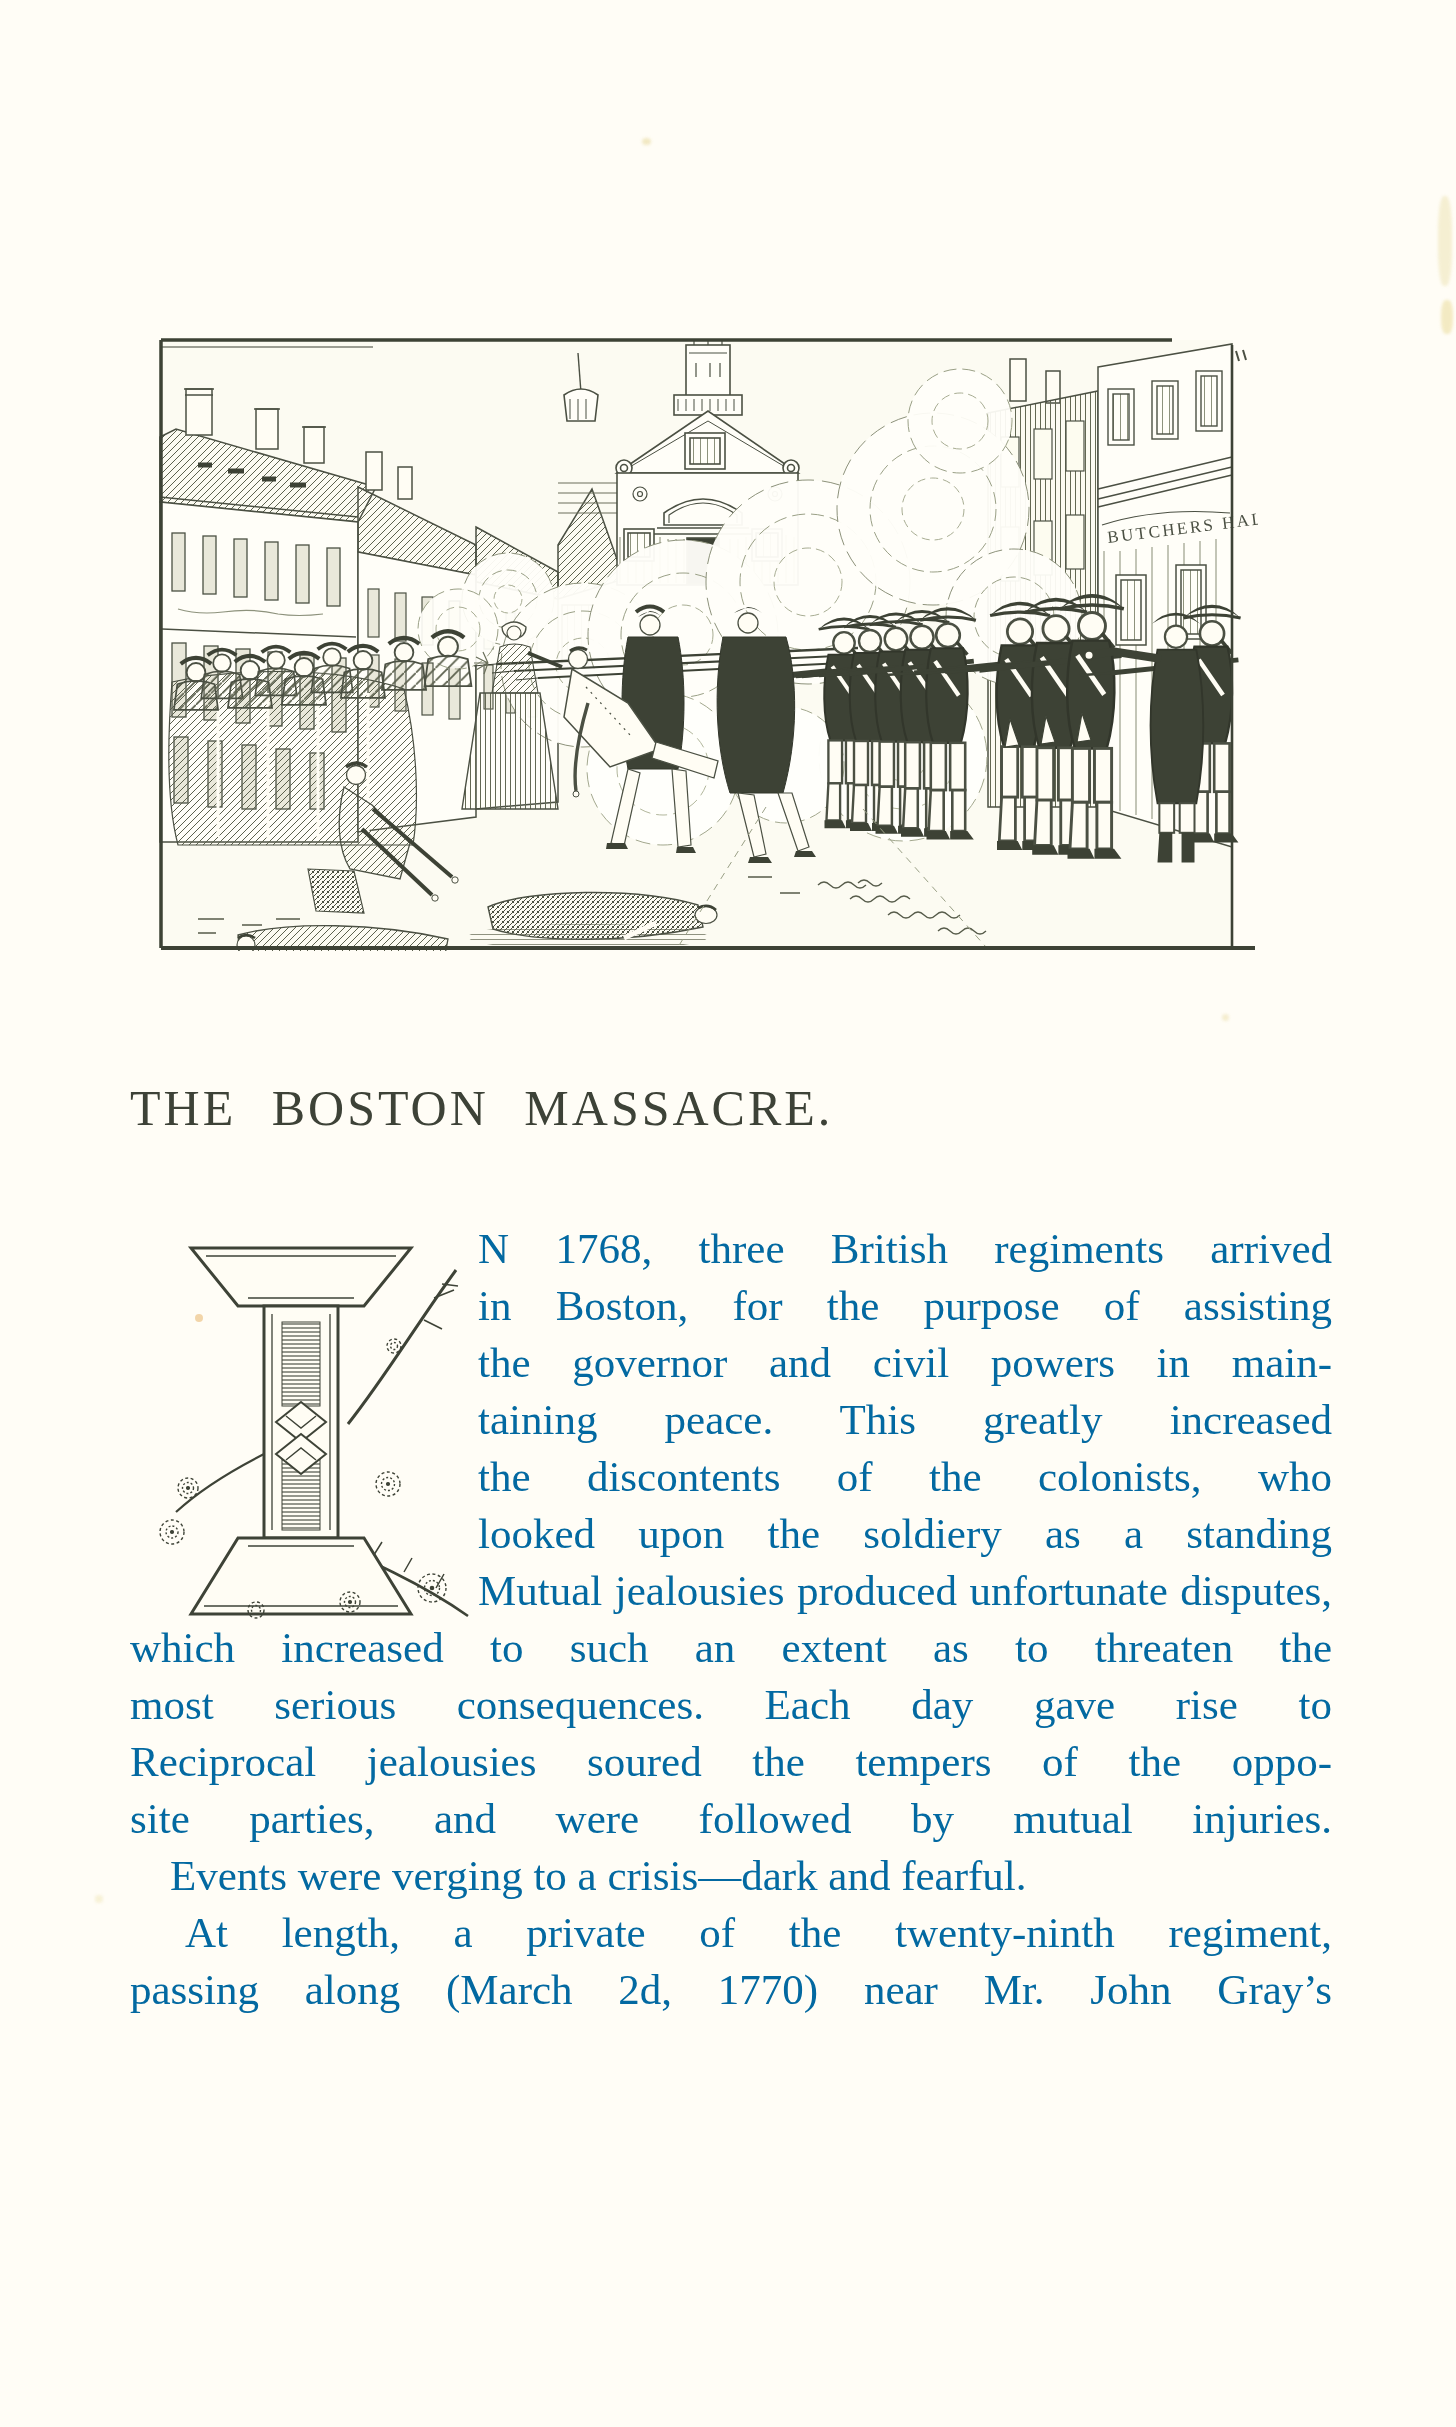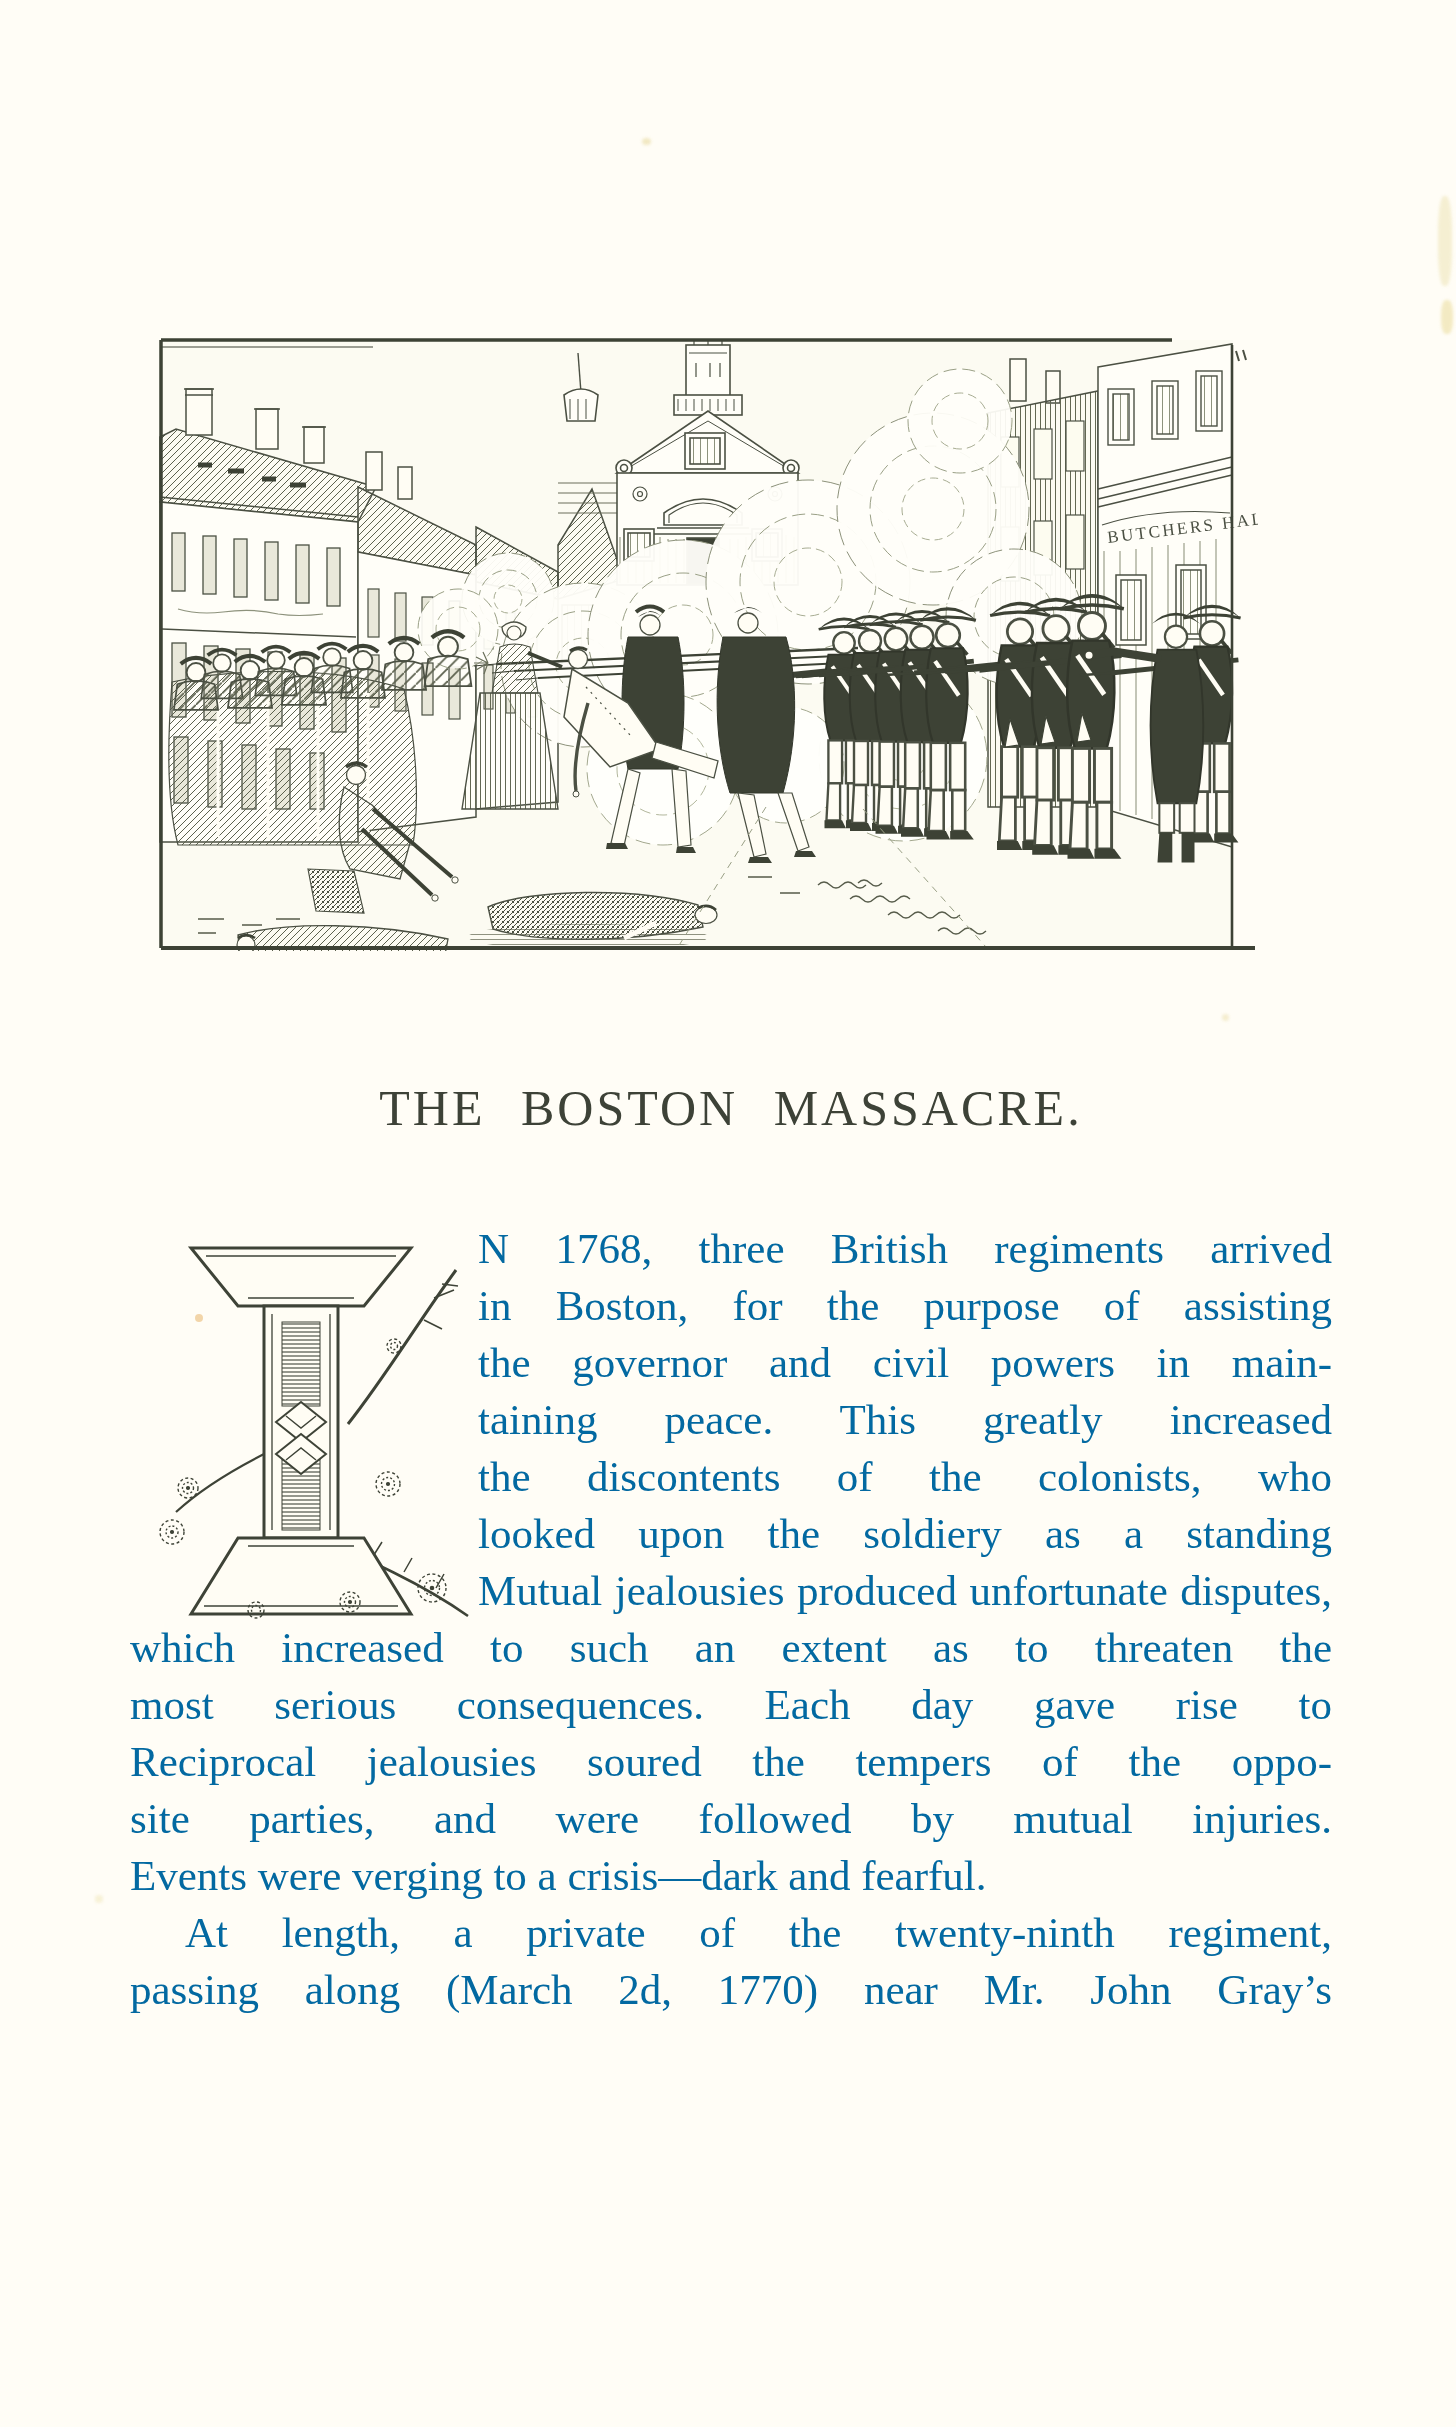--- a/index.html
+++ b/index.html
@@ -1,23 +1,23 @@
 <!DOCTYPE html>
 <html><head>
 <meta charset="utf-8">
 <style>
   html,body{margin:0;padding:0;}
   .page{position:relative;width:1456px;height:2427px;background:#fffdf6;overflow:hidden;
         font-family:"Liberation Serif","DejaVu Serif",serif;color:#3f4539;}
   .engraving{position:absolute;left:158px;top:337px;width:1100px;height:614px;}
-  .title{position:absolute;left:130px;top:1079px;width:1202px;text-align:center;
+  .title{position:absolute;left:130px;top:1079px;width:1202px;
          font-size:50px;letter-spacing:3px;word-spacing:20px;white-space:nowrap;color:#3d4237;}
   .bodytext{position:absolute;left:130px;top:1220px;width:1202px;font-size:43px;line-height:57px;color:#0369a1;}
   .line{text-align:justify;text-align-last:justify;text-justify:inter-word;height:57px;overflow:visible;}
-  .line.endline{text-align-last:left;}
+  .line.endline{text-align-last:left;margin-left:40px;}
   .line.indent{text-indent:55px;font-family:Liberation Serif, serif;}
   .dropcap-float{float:left;width:348px;height:399px;position:relative;}
   .dropcap-art{position:absolute;left:6px;top:6px;}
   .sr{position:absolute;width:1px;height:1px;overflow:hidden;clip:rect(0 0 0 0);white-space:nowrap;}
   .speck{position:absolute;border-radius:50%;filter:blur(1.5px);}
   .s1{left:642px;top:138px;width:9px;height:7px;background:#f0e6bd;opacity:.9;}
   .s2{left:1438px;top:196px;width:14px;height:90px;border-radius:40%;background:#f3ecca;opacity:.8;}
   .s3{left:1441px;top:300px;width:12px;height:34px;border-radius:40%;background:#efe3ae;opacity:.7;}
   .s4{left:95px;top:1895px;width:8px;height:8px;background:#f5eecd;opacity:.8;}
   .s5{left:1222px;top:1014px;width:7px;height:7px;background:#f2e9c4;opacity:.8;}

